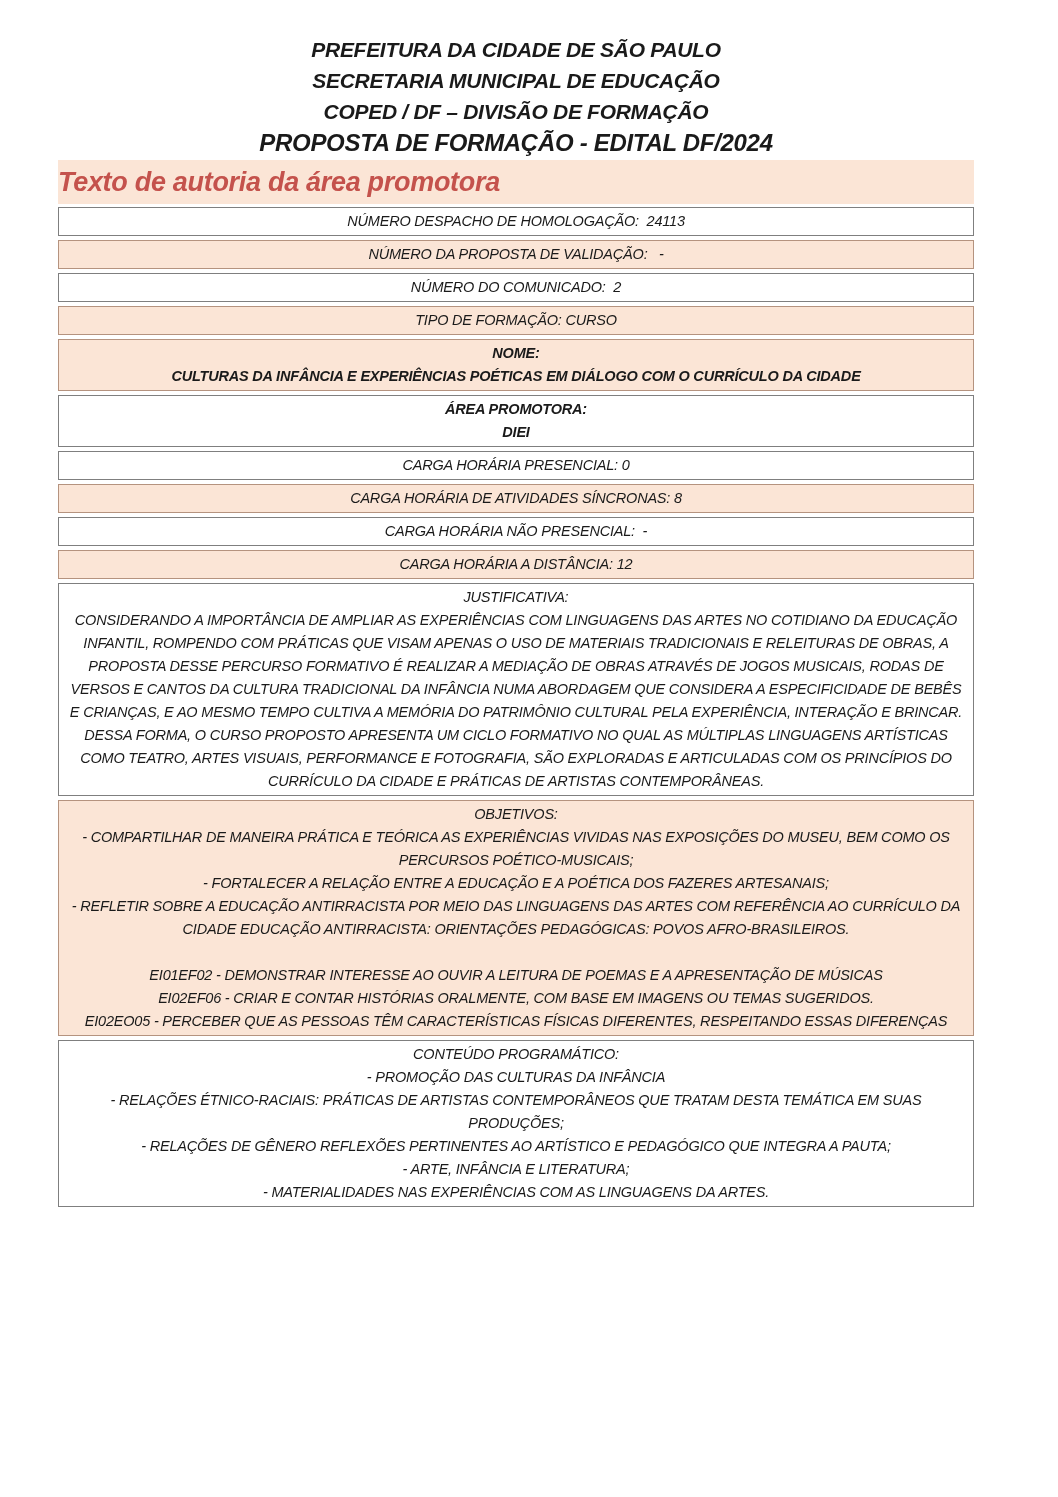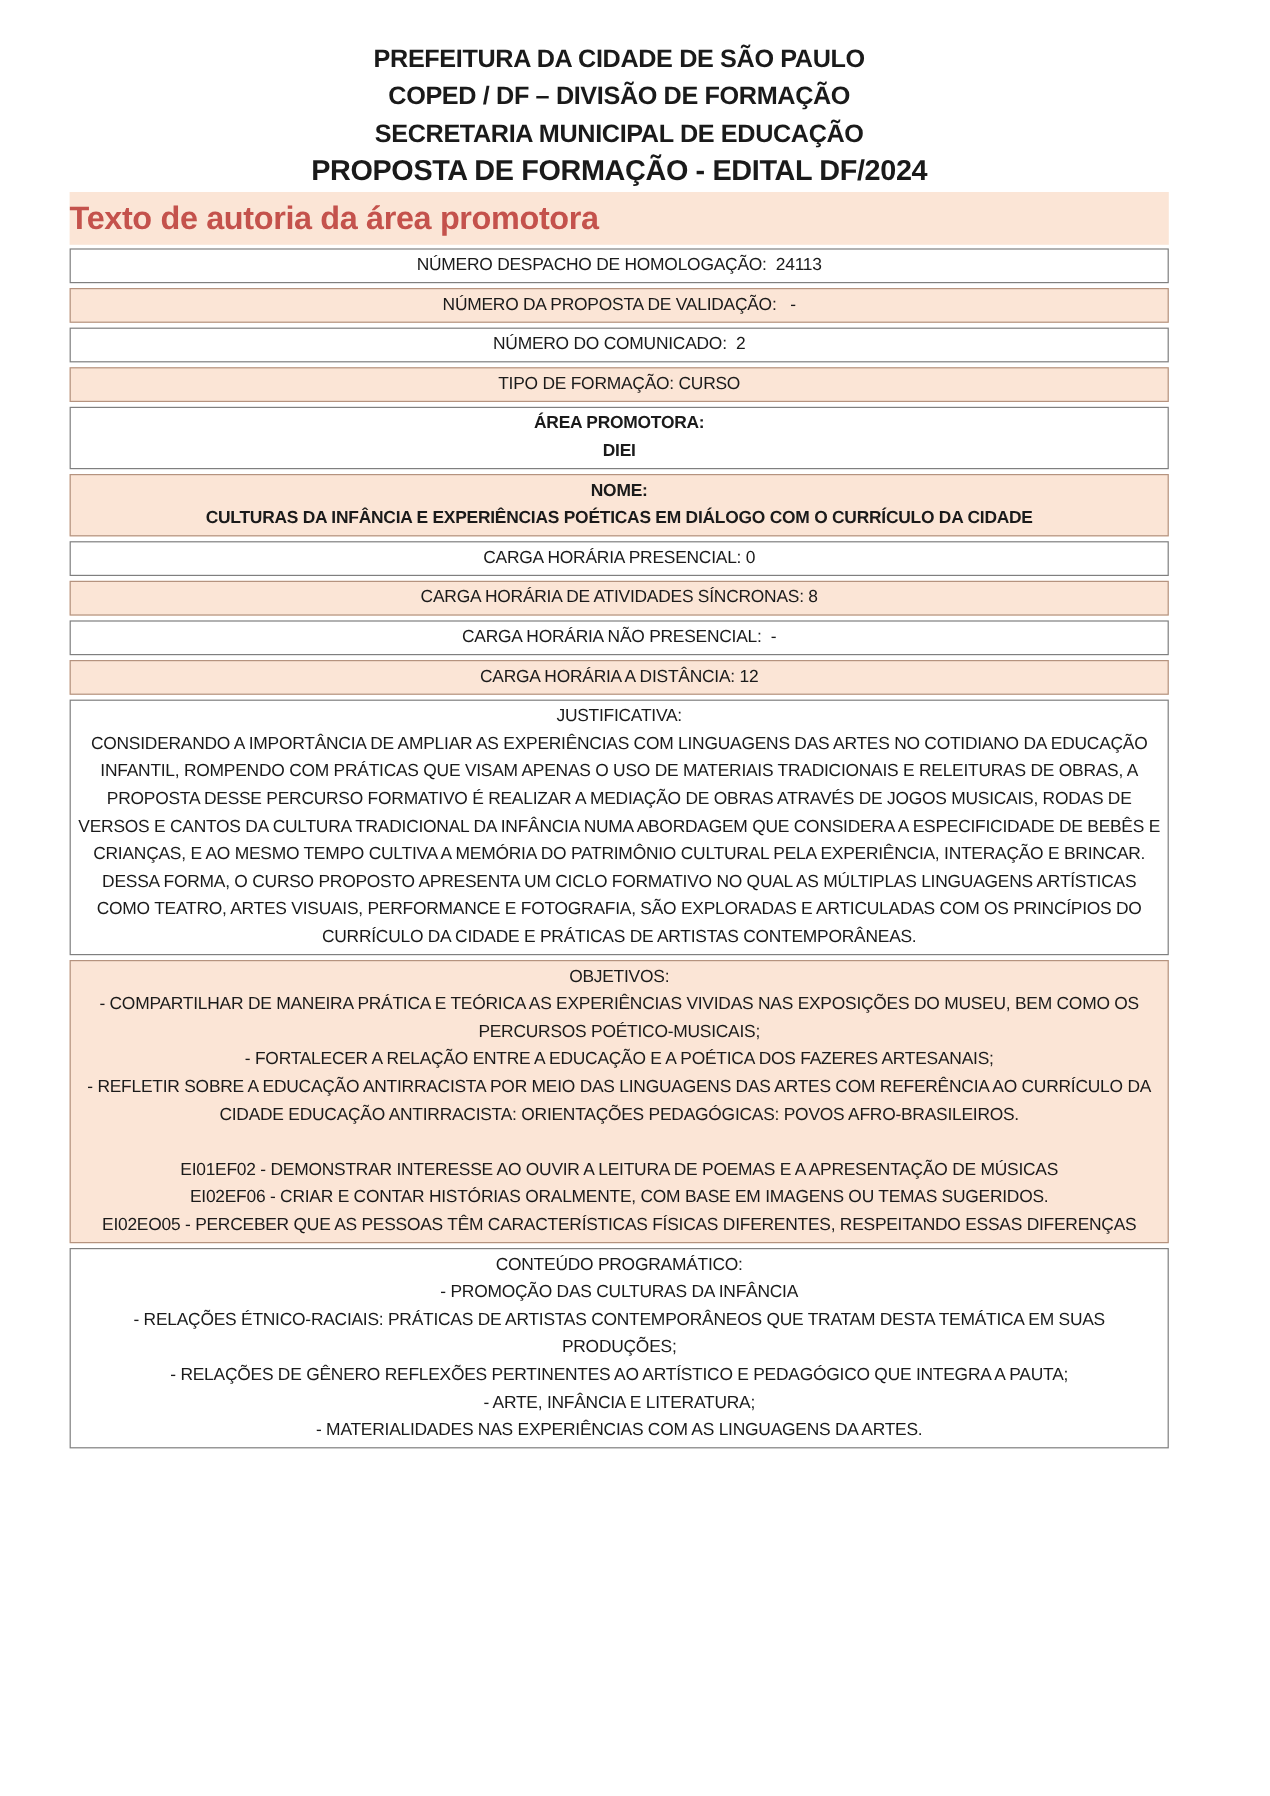--- a/index.html
+++ b/index.html
@@ -11,21 +11,21 @@
     --text:#1a1a1a;
     --page-bg:#ffffff;
   }
   *{margin:0;padding:0;box-sizing:border-box;}
   html,body{background:var(--page-bg);}
   body{
     width:1058px;height:1497px;overflow:hidden;
     font-family:"Liberation Sans","DejaVu Sans",sans-serif;
     color:var(--text);
   }
-  .page{width:1026px;height:1497px;background:var(--page-bg);}
+  .page{width:1026px;height:1497px;background:var(--page-bg);font-style:italic;}
   .content{margin-left:58px;width:916px;}
   .doc-header{padding-top:34px;text-align:center;}
   .h-line{
     font-size:21px;font-weight:bold;line-height:31px;
     letter-spacing:-0.3px;white-space:pre;
   }
   .h-title{
     font-size:24px;font-weight:bold;line-height:31px;
     letter-spacing:-0.3px;white-space:pre;text-align:center;
   }
@@ -59,38 +59,38 @@
   }
 </style>
 </head>
 <body>
 
 <div class="page">
   <div class="content">
 
     <header class="doc-header">
       <div class="h-line">PREFEITURA DA CIDADE DE SÃO PAULO</div>
+      <div class="h-line">SECRETARIA MUNICIPAL DE EDUCAÇÃO</div>
       <div class="h-line">COPED / DF – DIVISÃO DE FORMAÇÃO</div>
-      <div class="h-line">SECRETARIA MUNICIPAL DE EDUCAÇÃO</div>
       <div class="h-title">PROPOSTA DE FORMAÇÃO - EDITAL DF/2024</div>
     </header>
 
     <div class="banner">
       <span>Texto de autoria da área promotora</span>
     </div>
 
     <main class="rows" id="rows-container">
         <div class="row">NÚMERO DESPACHO DE HOMOLOGAÇÃO:  24113</div>
         <div class="row shaded">NÚMERO DA PROPOSTA DE VALIDAÇÃO:   -</div>
         <div class="row">NÚMERO DO COMUNICADO:  2</div>
         <div class="row shaded">TIPO DE FORMAÇÃO: CURSO</div>
+        <div class="row shaded bold">NOME:
+CULTURAS DA INFÂNCIA E EXPERIÊNCIAS POÉTICAS EM DIÁLOGO COM O CURRÍCULO DA CIDADE</div>
         <div class="row bold">ÁREA PROMOTORA:
 DIEI</div>
-        <div class="row shaded bold">NOME:
-CULTURAS DA INFÂNCIA E EXPERIÊNCIAS POÉTICAS EM DIÁLOGO COM O CURRÍCULO DA CIDADE</div>
         <div class="row">CARGA HORÁRIA PRESENCIAL: 0</div>
         <div class="row shaded">CARGA HORÁRIA DE ATIVIDADES SÍNCRONAS: 8</div>
         <div class="row">CARGA HORÁRIA NÃO PRESENCIAL:  -</div>
         <div class="row shaded">CARGA HORÁRIA A DISTÂNCIA: 12</div>
         <div class="row">JUSTIFICATIVA:
 CONSIDERANDO A IMPORTÂNCIA DE AMPLIAR AS EXPERIÊNCIAS COM LINGUAGENS DAS ARTES NO COTIDIANO DA EDUCAÇÃO INFANTIL, ROMPENDO COM PRÁTICAS QUE VISAM APENAS O USO DE MATERIAIS TRADICIONAIS E RELEITURAS DE OBRAS, A PROPOSTA DESSE PERCURSO FORMATIVO É REALIZAR A MEDIAÇÃO DE OBRAS ATRAVÉS DE JOGOS MUSICAIS, RODAS DE VERSOS E CANTOS DA CULTURA TRADICIONAL DA INFÂNCIA NUMA ABORDAGEM QUE CONSIDERA A ESPECIFICIDADE DE BEBÊS E CRIANÇAS, E AO MESMO TEMPO CULTIVA A MEMÓRIA DO PATRIMÔNIO CULTURAL PELA EXPERIÊNCIA, INTERAÇÃO E BRINCAR.
 DESSA FORMA, O CURSO PROPOSTO APRESENTA UM CICLO FORMATIVO NO QUAL AS MÚLTIPLAS LINGUAGENS ARTÍSTICAS COMO TEATRO, ARTES VISUAIS, PERFORMANCE E FOTOGRAFIA, SÃO EXPLORADAS E ARTICULADAS COM OS PRINCÍPIOS DO CURRÍCULO DA CIDADE E PRÁTICAS DE ARTISTAS CONTEMPORÂNEAS.</div>
         <div class="row shaded">OBJETIVOS:
 - COMPARTILHAR DE MANEIRA PRÁTICA E TEÓRICA AS EXPERIÊNCIAS VIVIDAS NAS EXPOSIÇÕES DO MUSEU, BEM COMO OS PERCURSOS POÉTICO-MUSICAIS;
 - FORTALECER A RELAÇÃO ENTRE A EDUCAÇÃO E A POÉTICA DOS FAZERES ARTESANAIS;

